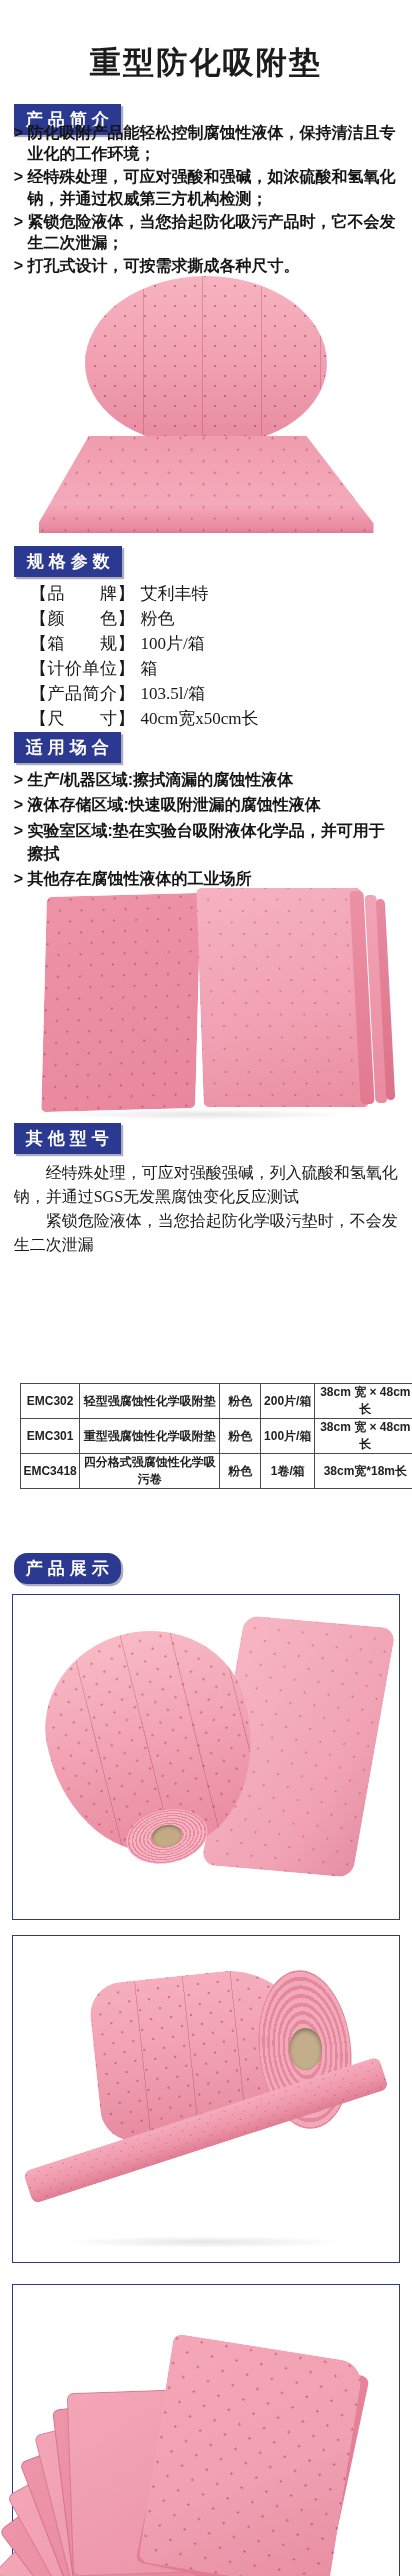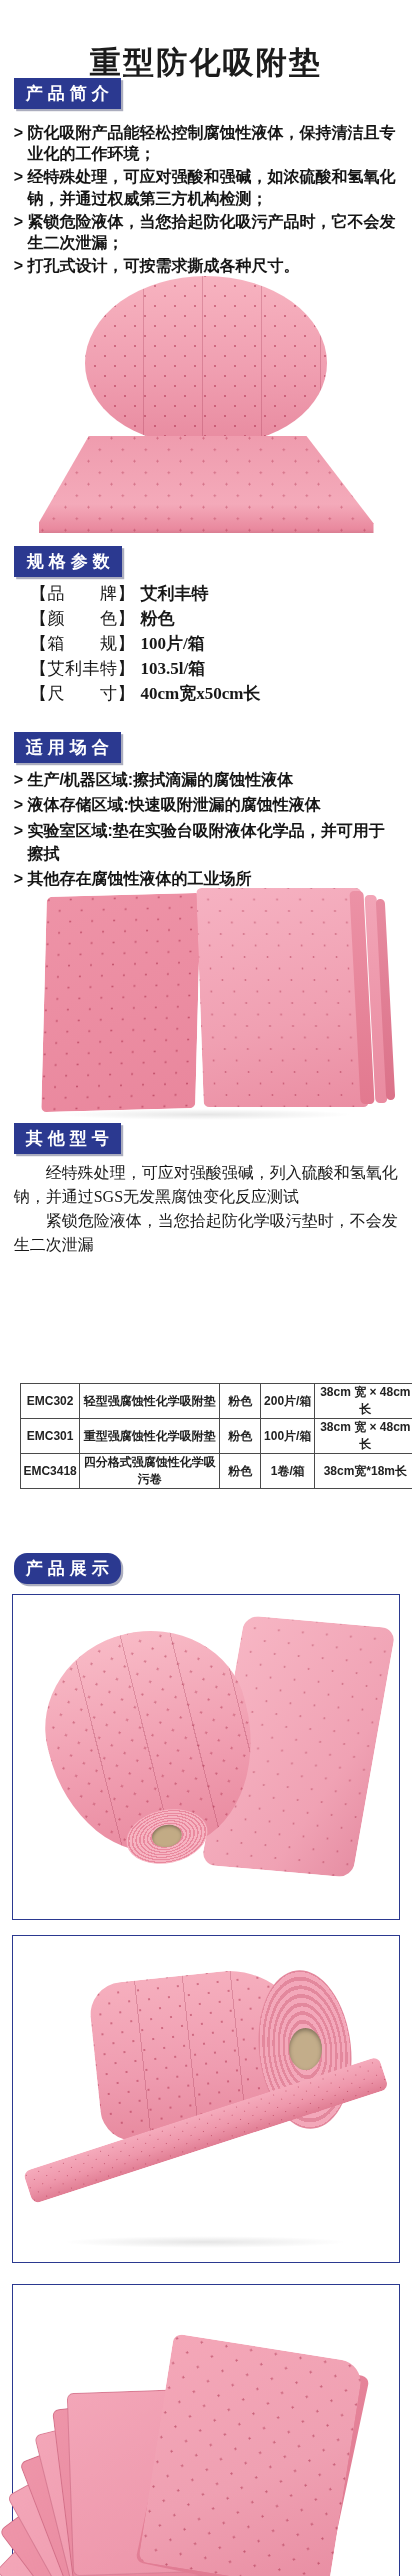--- a/index.html
+++ b/index.html
@@ -15,21 +15,21 @@
   }
   
   .badge{
     position:absolute;left:13.7px;display:inline-block;
     background:#2b3990;color:#ffffff;
     font-size:17px;font-weight:700;letter-spacing:5px;
     padding:3.8px 7.7px 3.8px 12px;
     box-shadow:2.2px 2.2px 0 rgba(15,20,70,0.35);
     white-space:nowrap;
   }
-  .badge-intro{top:78px;}
+  .badge-intro{top:104px;}
   .badge-specs{top:546px;padding-left:13px;}
   .badge-usage{top:732px;}
   .badge-models{top:1123px;font-family:Liberation Serif, serif;}
   .badge-gallery{top:1553px;border-radius:13px;}
   
   .bullets{position:absolute;left:13.7px;width:386px;list-style:none;margin:0;padding:0;}
   .bullets-intro{top:122px;}
   .bullets-intro .bullet-item{font-size:16px;line-height:1.34;}
   .bullets-usage{top:768px;}
   .bullets-usage .bullet-item{font-size:16px;line-height:1.48;}
@@ -52,21 +52,21 @@
     background:
       radial-gradient(circle, rgba(165,35,65,0.40) 0.9px, transparent 1.3px) 3.3px 2.2px/23px 23px,
       radial-gradient(circle, rgba(165,35,65,0.40) 0.9px, transparent 1.3px) 15px 13.7px/23px 23px,
       linear-gradient(180deg,#ef9cae 0%,#f4aaba 70%,#e9899e 96%,#d87e92 100%);
   }
   
   .specs{position:absolute;top:581px;left:30px;width:363px;
     font-family:"Liberation Serif","DejaVu Serif",serif;font-size:17px;color:#181818;}
   .spec-row{height:25px;line-height:25px;white-space:nowrap;}
   .spec-label{letter-spacing:0.5px;}
-  .spec-value{margin-left:5.5px;font-weight:bold;}
+  .spec-value{margin-left:5.5px;}
   
   .photo-folded{position:absolute;top:887px;left:19px;width:374px;height:234px;}
   .pad-left{
     position:absolute;left:25px;top:8.2px;width:154px;height:215px;border-radius:5.5px;
     transform:rotate(-1.5deg) skewX(-3deg);
     background:
       radial-gradient(circle, rgba(160,30,60,0.5) 0.8px, transparent 1.2px) 2.2px 3.3px/22px 22px,
       radial-gradient(circle, rgba(160,30,60,0.5) 0.8px, transparent 1.2px) 13px 14.3px/22px 22px,
       linear-gradient(160deg,#ee93a7 0%,#e9879d 100%);
   }
@@ -214,21 +214,24 @@
     <div class="spec-row">
       <span class="spec-label">【品　　牌】</span><span class="spec-value">艾利丰特</span>
     </div>
     <div class="spec-row">
       <span class="spec-label">【颜　　色】</span><span class="spec-value">粉色</span>
     </div>
     <div class="spec-row">
       <span class="spec-label">【箱　　规】</span><span class="spec-value">100片/箱</span>
     </div>
     <div class="spec-row">
-      <span class="spec-label">【艾利丰特】</span><span class="spec-value">103.5l/箱</span>
+      <span class="spec-label">【计价单位】</span><span class="spec-value">箱</span>
+    </div>
+    <div class="spec-row">
+      <span class="spec-label">【产品简介】</span><span class="spec-value">103.5l/箱</span>
     </div>
     <div class="spec-row">
       <span class="spec-label">【尺　　寸】</span><span class="spec-value">40cm宽x50cm长</span>
     </div>
   </div>
 
   <div class="badge badge-usage">适用场合</div>
   <ul class="bullets bullets-usage">
     <li class="bullet-item">
       <span class="bullet-marker">&gt;</span>

